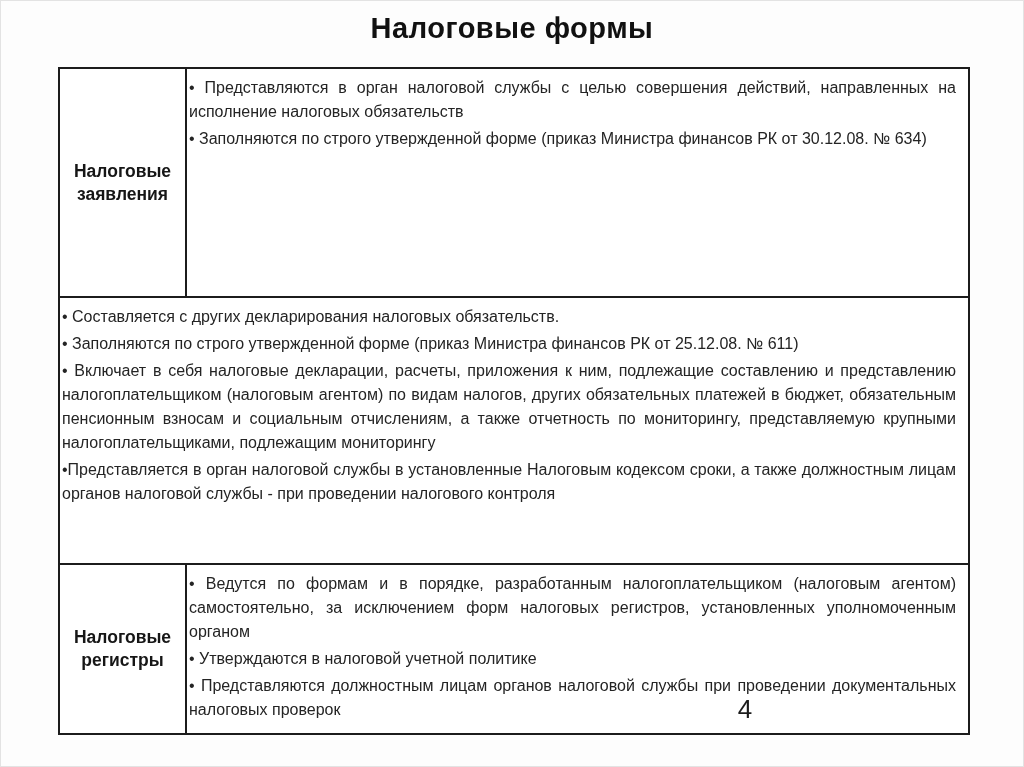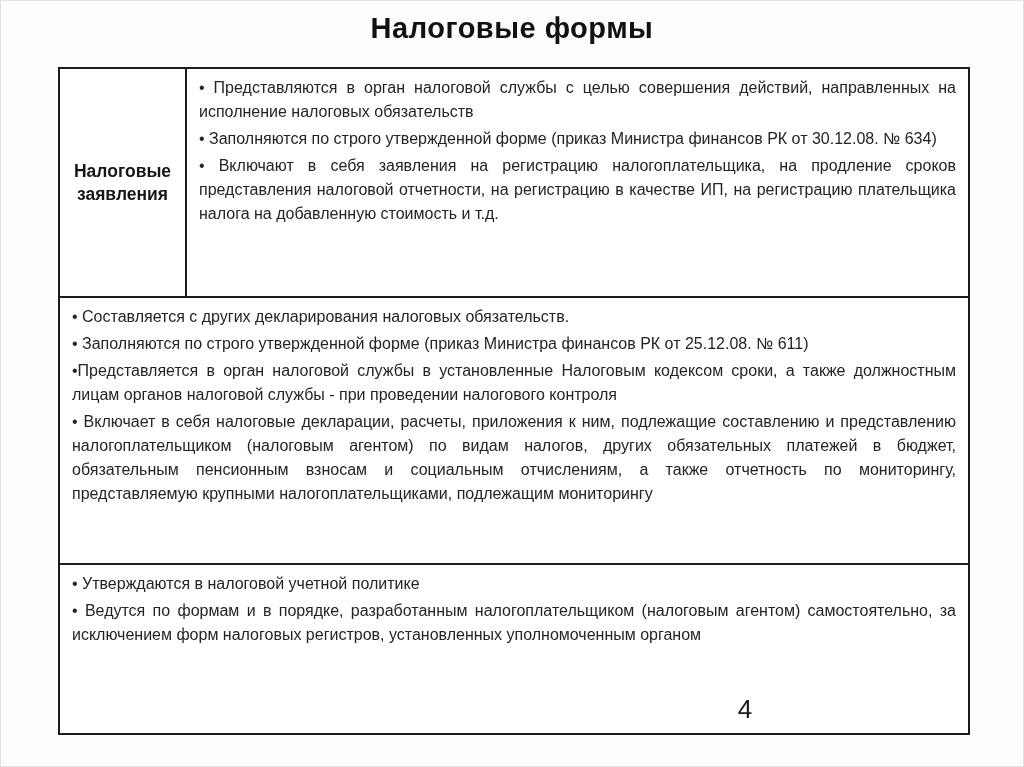--- a/index.html
+++ b/index.html
@@ -58,21 +58,21 @@
     justify-content: center;
     text-align: center;
     font-weight: bold;
     font-size: 17.5px;
     line-height: 23px;
     padding: 4px 16px;
     color: #161616;
   }
   .content-cell {
     flex: 1 1 auto;
-    padding: 5px 12px 4px 12px;
+    padding: 5px 12px 4px 2px;
     overflow: hidden;
   }
   .bullet {
     font-size: 16px;
     line-height: 24px;
     text-align: justify;
     margin: 2px 0 3px 0;
     color: var(--text-color);
   }
   .page-number {
@@ -91,37 +91,38 @@
 
   <div class="slide-title">Налоговые формы</div>
 
   <div class="tax-table">
 
     <div class="t-row r1">
       <div class="label-cell">Налоговые заявления</div>
       <div class="content-cell">
           <p class="bullet">• Представляются в орган налоговой службы с целью совершения действий, направленных на исполнение налоговых обязательств</p>
           <p class="bullet">• Заполняются по строго утвержденной форме (приказ Министра финансов РК от 30.12.08. № 634)</p>
-          <p class="bullet">• Включают в себя заявления на регистрацию налогоплательщика, на продление сроков представления налоговой отчетности, на регистрацию в качестве ИП, на регистрацию плательщика налога на добавленную стоимость и т.д.</p>
         </div>
     </div>
 
     <div class="t-row r2">
       <div class="content-cell">
           <p class="bullet">• Составляется с других декларирования налоговых обязательств.</p>
           <p class="bullet">• Заполняются по строго утвержденной форме (приказ Министра финансов РК от 25.12.08. № 611)</p>
+          <p class="bullet">• Включает в себя налоговые декларации, расчеты, приложения к ним, подлежащие составлению и представлению налогоплательщиком (налоговым агентом) по видам налогов, других обязательных платежей в бюджет, обязательным пенсионным взносам и социальным отчислениям, а также отчетность по мониторингу, представляемую крупными налогоплательщиками, подлежащим мониторингу</p>
           <p class="bullet">•Представляется в орган налоговой службы в установленные Налоговым кодексом сроки, а также должностным лицам органов налоговой службы - при проведении налогового контроля</p>
-          <p class="bullet">• Включает в себя налоговые декларации, расчеты, приложения к ним, подлежащие составлению и представлению налогоплательщиком (налоговым агентом) по видам налогов, других обязательных платежей в бюджет, обязательным пенсионным взносам и социальным отчислениям, а также отчетность по мониторингу, представляемую крупными налогоплательщиками, подлежащим мониторингу</p>
         </div>
     </div>
 
     <div class="t-row r3">
+      <div class="label-cell">Налоговые регистры</div>
       <div class="content-cell">
+          <p class="bullet">• Ведутся по формам и в порядке, разработанным налогоплательщиком (налоговым агентом) самостоятельно, за исключением форм налоговых регистров, установленных уполномоченным органом</p>
           <p class="bullet">• Утверждаются в налоговой учетной политике</p>
-          <p class="bullet">• Ведутся по формам и в порядке, разработанным налогоплательщиком (налоговым агентом) самостоятельно, за исключением форм налоговых регистров, установленных уполномоченным органом</p>
+          <p class="bullet">• Представляются должностным лицам органов налоговой службы при проведении документальных налоговых проверок</p>
         </div>
     </div>
 
   </div>
 
   <div class="page-number">4</div>
 
 </div>
 
 </body></html>

